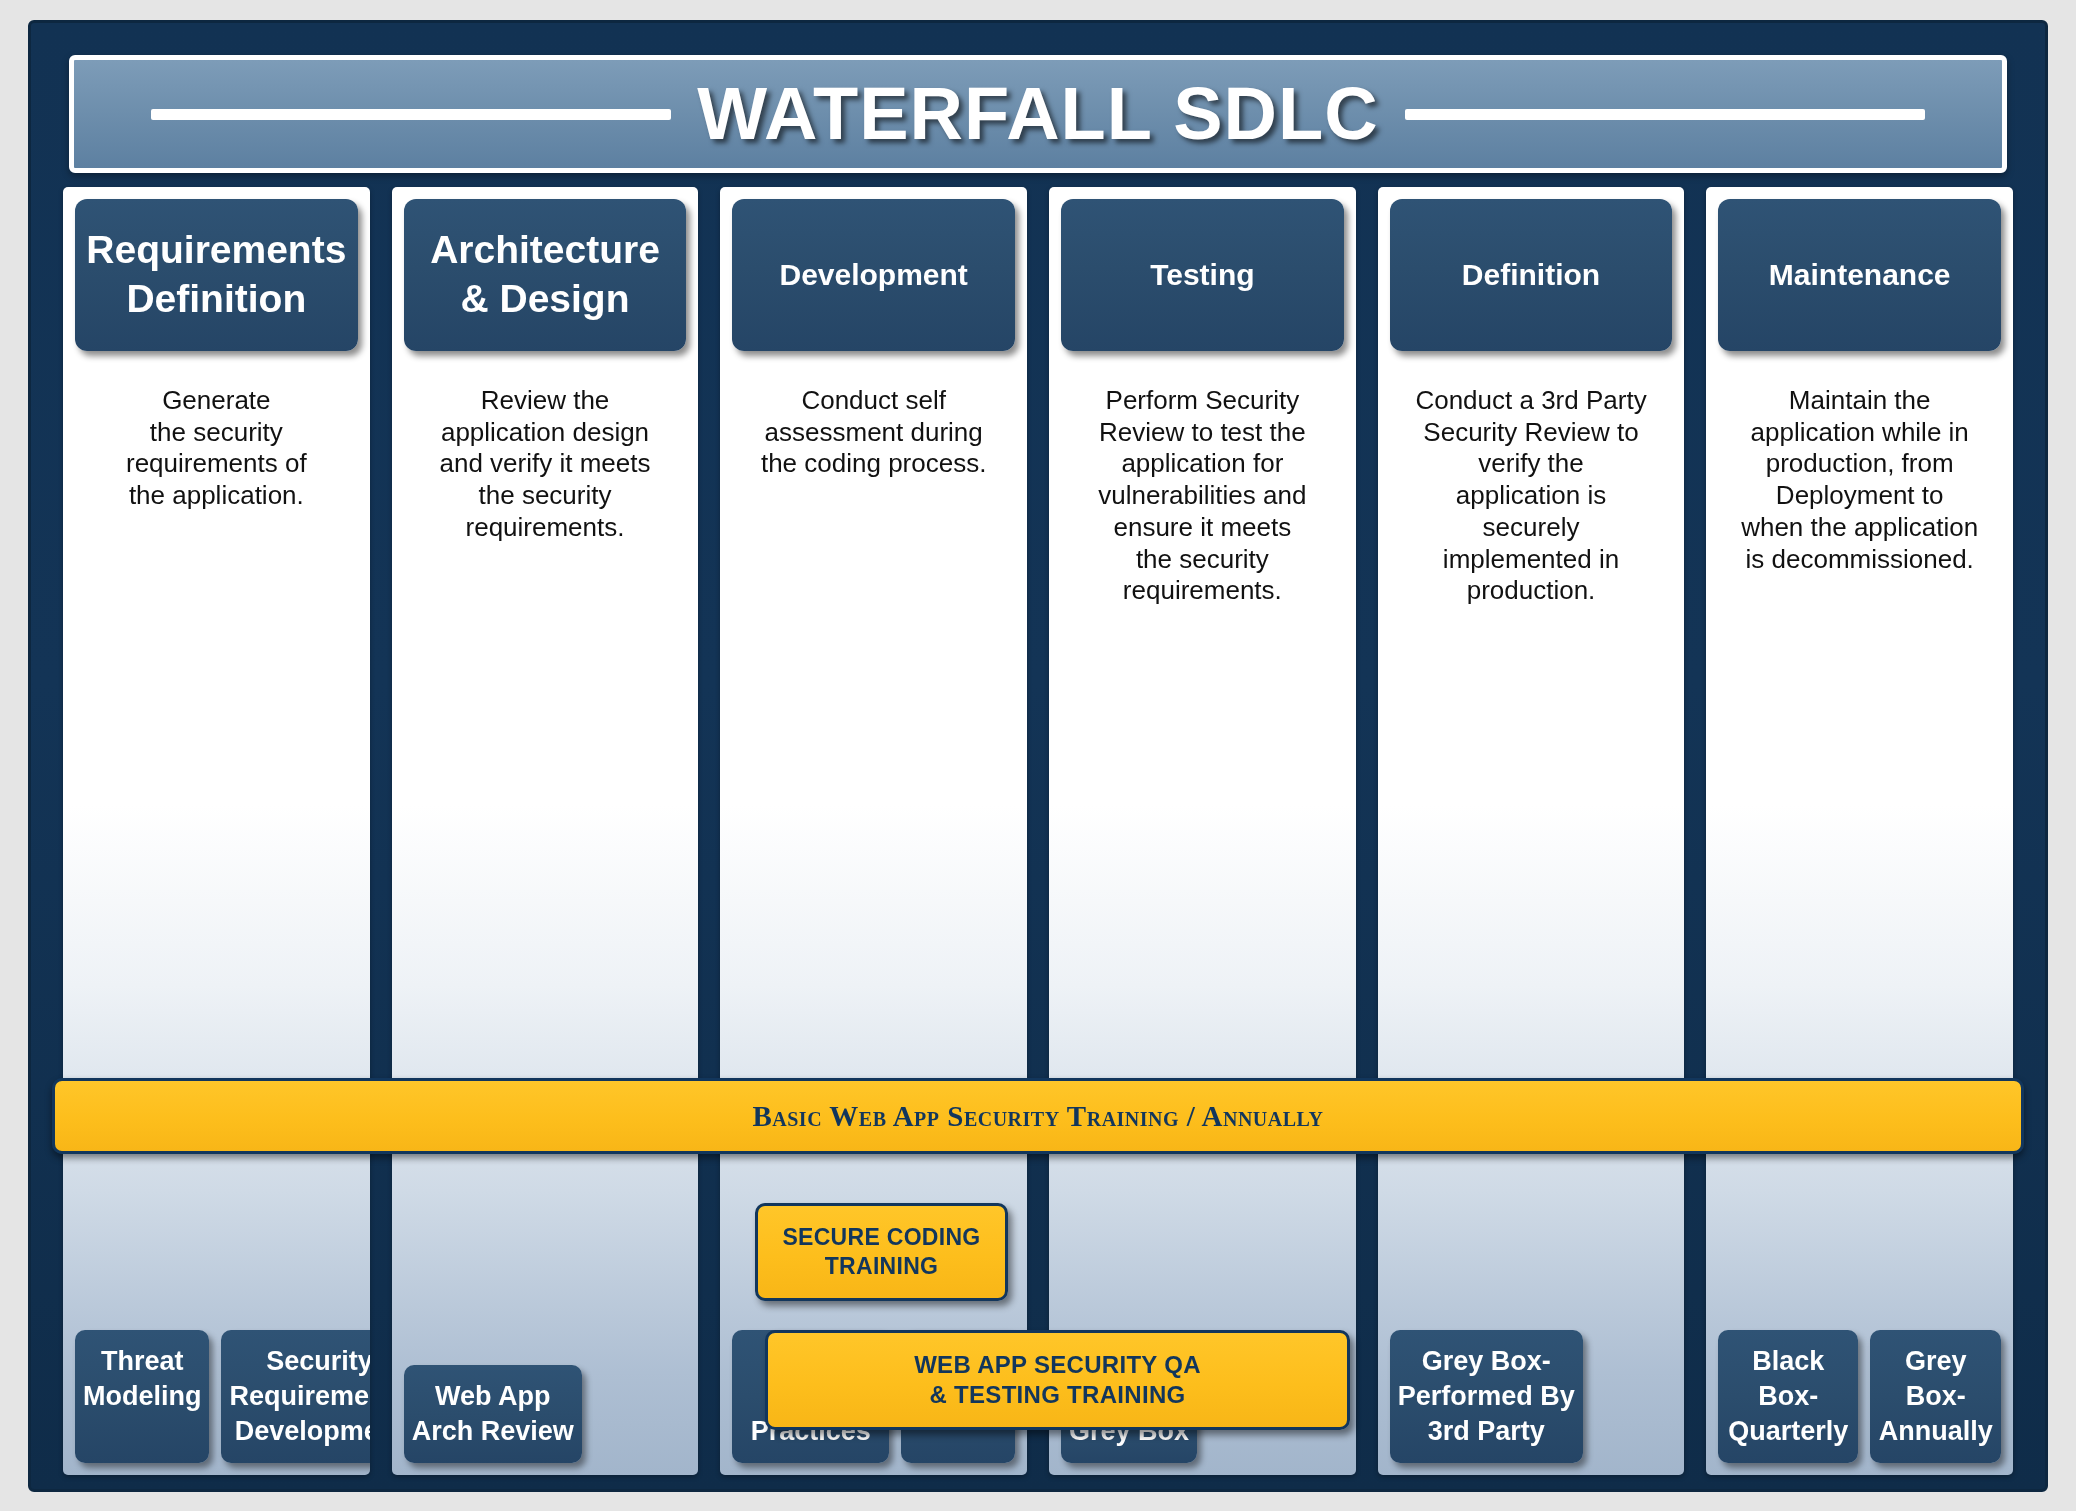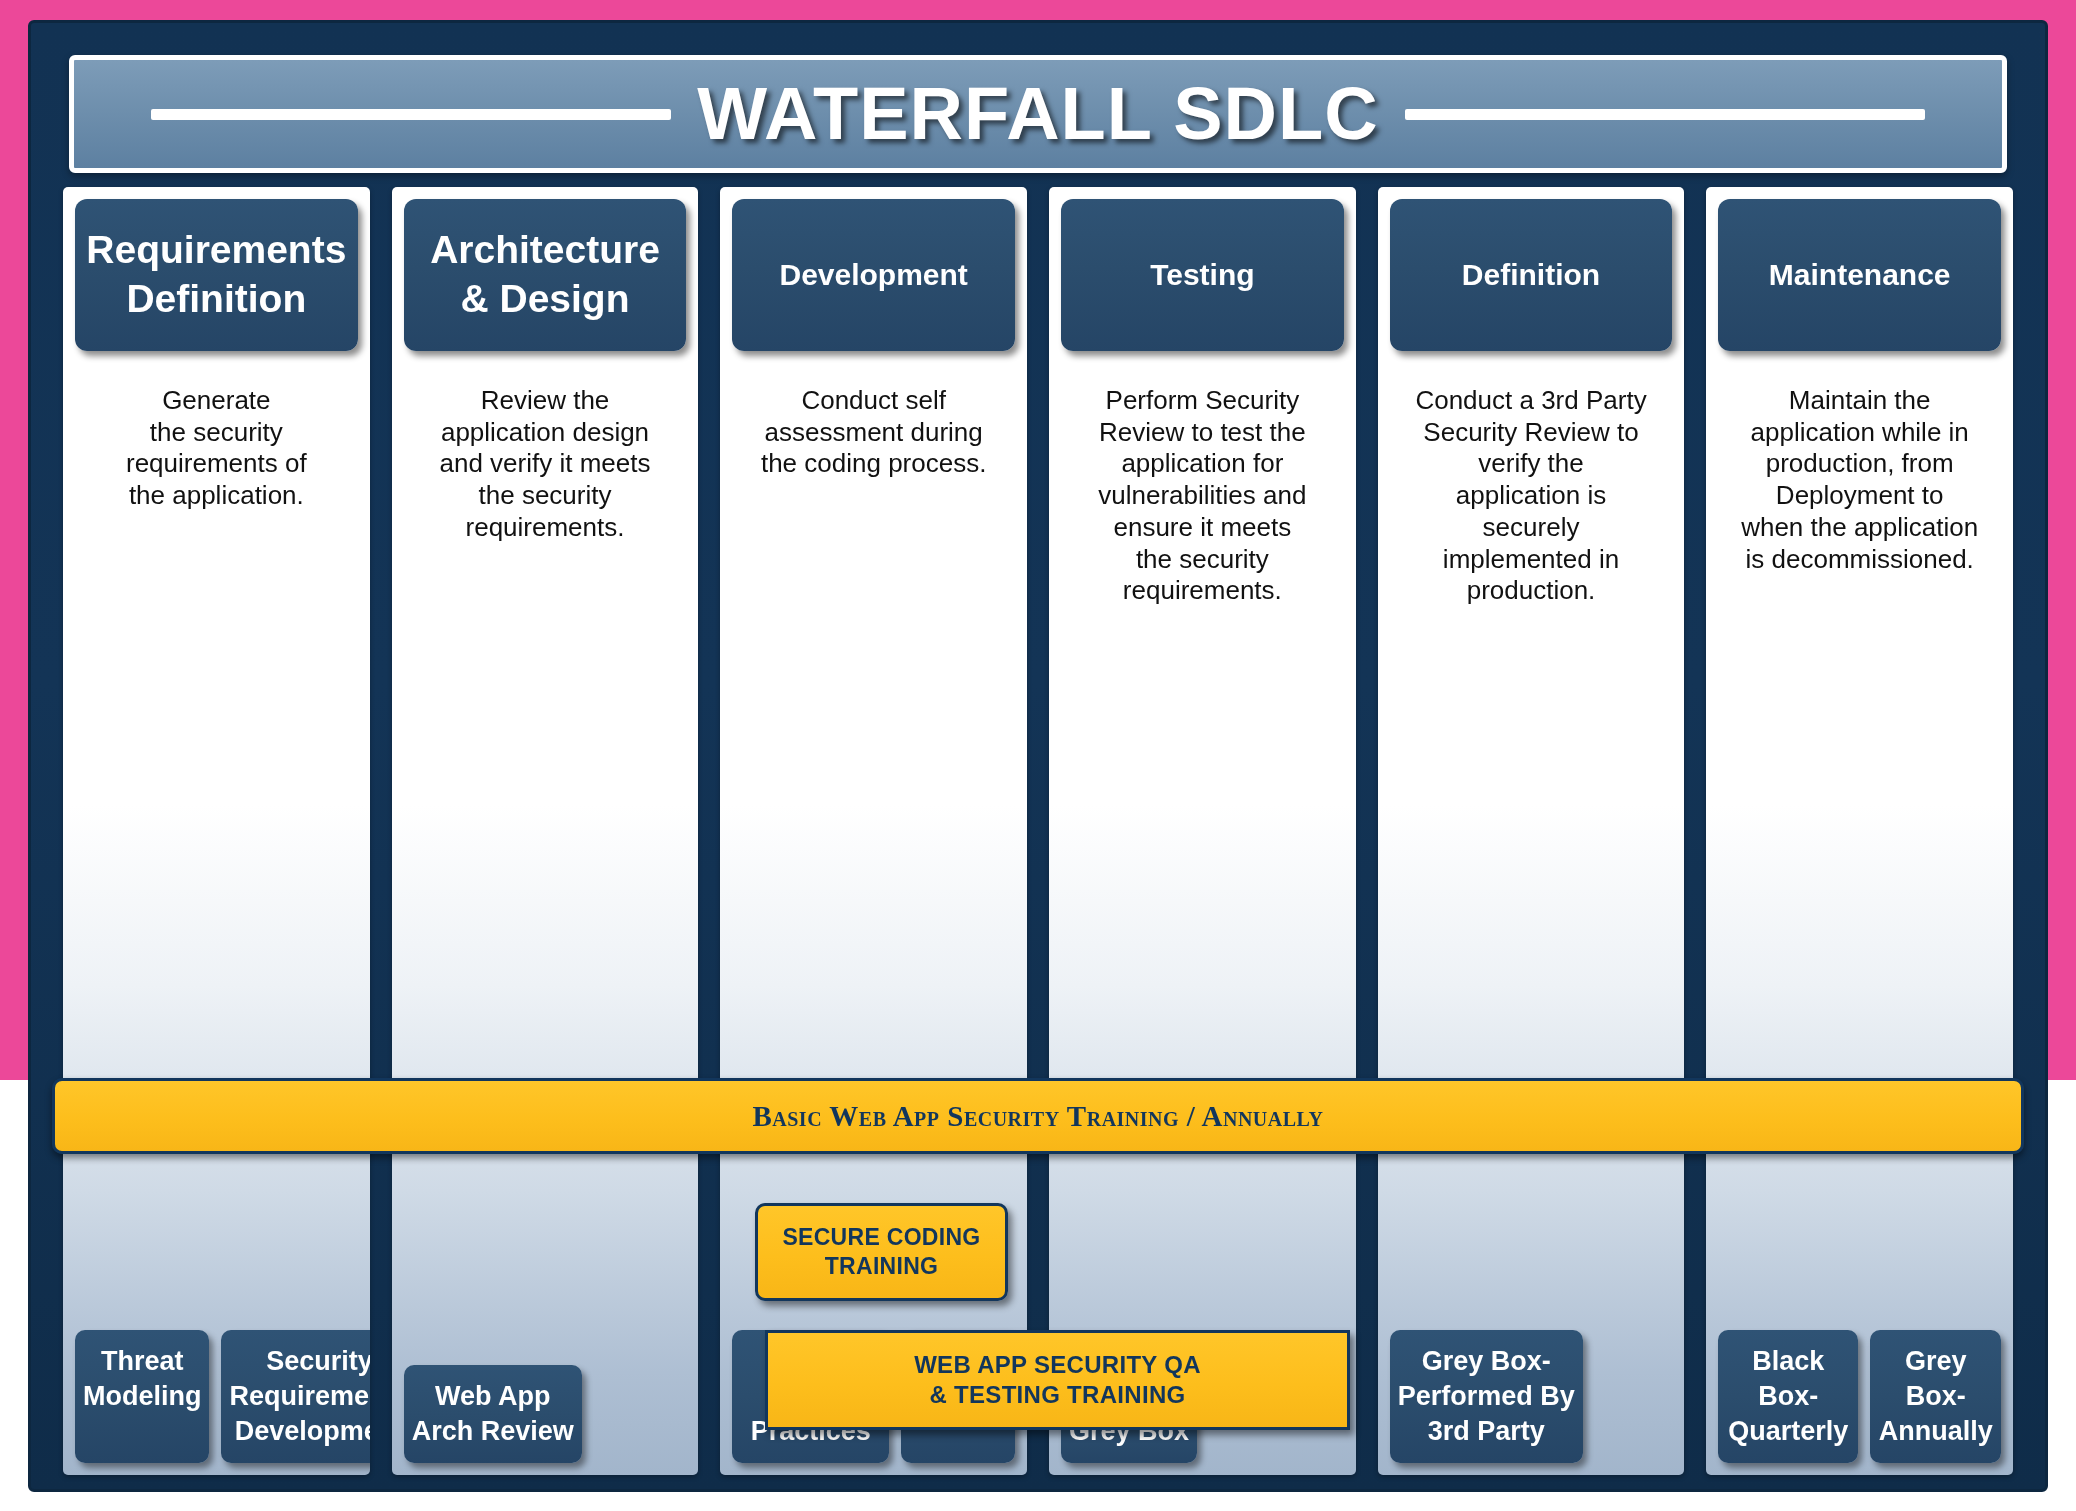--- a/index.html
+++ b/index.html
@@ -8,22 +8,22 @@
     width: 2076px;
     height: 1511px;
     background: #ffffff;
     font-family: "Liberation Sans", sans-serif;
     overflow: hidden;
   }
 
   #root {
     position: relative;
     width: 2076px;
-    height: 1080px;
-    background: #ec4899;
+    height: 1511px;
+    background: #e5e5e5;
   }
 
   
   .frame {
     position: absolute;
     left: 28px; top: 20px;
     width: 2020px; height: 1472px;
     background: linear-gradient(180deg,#123253 0%, #133456 45%, #0f2c49 100%);
     border: 3px solid #0d2740;
     border-radius: 6px;
@@ -198,21 +198,21 @@
 
   
   .qa-train {
     position: absolute;
     left: 765px;
     top: 1330px;
     width: 585px;
     height: 100px;
     background: linear-gradient(180deg,#ffc629 0%, #fdbe1c 55%, #f8b617 100%);
     border: 3px solid #12365c;
-    border-radius: 0;
+    border-radius: 10px;
     display: flex;
     align-items: center;
     justify-content: center;
     text-align: center;
     box-shadow: 4px 5px 7px rgba(0,0,0,.45);
     z-index: 6;
   }
   .qa-train-text {
     color: #12365c;
     font-size: 24px;

